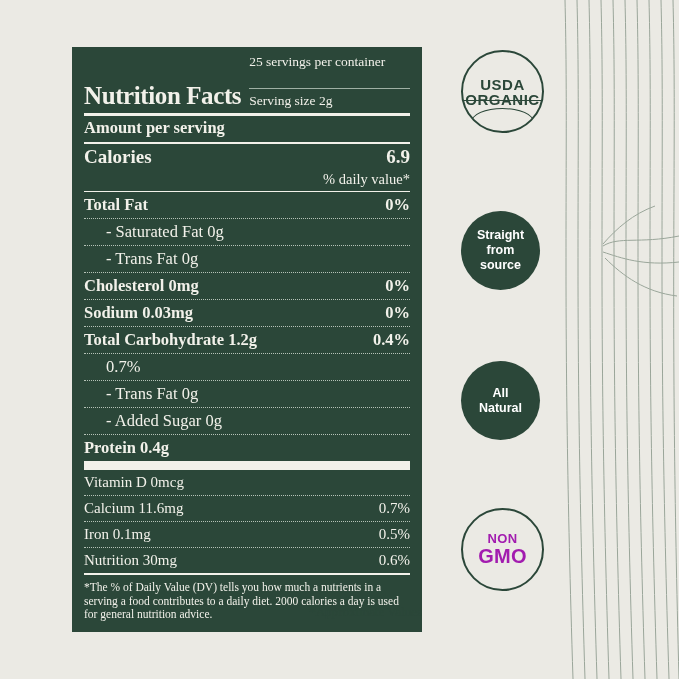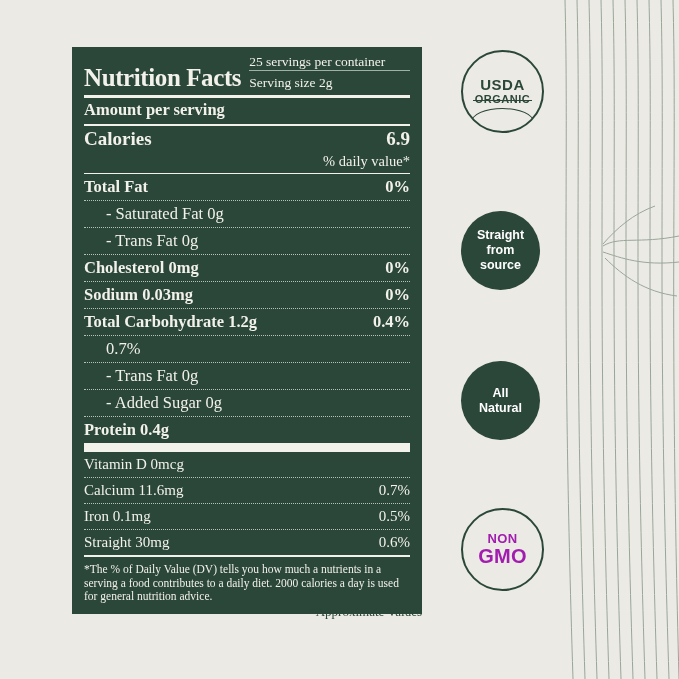--- a/index.html
+++ b/index.html
@@ -31,21 +31,21 @@
   .hdr-row{display:flex;align-items:flex-end;}
   .nf-title{
     font-size:25px;line-height:27px;font-weight:bold;
     letter-spacing:-0.4px;
     flex:0 0 auto;
     padding-bottom:2px;
   }
   .hdr-right{flex:1;margin-left:8px;padding-bottom:2px;}
   .hdr-right .l1{
     font-size:13.5px;line-height:17px;
-    border-bottom:1px solid #9fb0a4;padding-bottom:0;
+    border-bottom:1px solid #9fb0a4;padding-bottom:18px;
   }
   .hdr-right .l2{
     font-size:13.5px;line-height:17px;padding-top:3px;
   }
 
   .rule-thick{border-top:3px solid #f2f1ea;margin-top:2px;}
   .rule-med{border-top:2px solid #f2f1ea;}
   .rule-thin{border-top:1px solid #f2f1ea;}
   .rule-dot{border-top:1px dotted #b6c3b8;}
   .rule-block{border-top:9px solid #f2f1ea;}
@@ -79,21 +79,21 @@
   .badge{
     position:absolute;width:79px;height:79px;border-radius:50%;
     display:flex;align-items:center;justify-content:center;
     text-align:center;
   }
   .badge-usda{
     left:461px;top:50px;
     background:#ebeae4;border:2px solid #2b4739;color:#2b4739;
   }
   .badge-usda .u1{font-family:"Liberation Sans",sans-serif;font-weight:bold;font-size:15px;line-height:16px;letter-spacing:.5px;}
-  .badge-usda .u2{font-family:"Liberation Sans",sans-serif;font-weight:bold;font-size:11px;line-height:13px;letter-spacing:.5px;position:relative;}
+  .badge-usda .u2{font-family:"Liberation Sans",sans-serif;font-weight:bold;font-size:15px;line-height:13px;letter-spacing:.5px;position:relative;}
   .badge-usda .u2:after{content:"";position:absolute;left:-2px;right:-2px;top:50%;height:1.5px;background:#2b4739;}
   .usda-arc{position:absolute;left:8px;right:8px;bottom:13px;height:10px;overflow:hidden;}
   .usda-arc:before{
     content:"";position:absolute;left:0;right:0;top:0;height:26px;
     border:1.6px solid #2b4739;border-radius:50%;
   }
 
   .badge-solid{
     background:#2b4739;color:#fff;
     font-family:"Liberation Sans",sans-serif;font-weight:bold;
@@ -229,21 +229,21 @@
     </div>
     <div class="rule-dot"></div>
 
     <div class="row small-row">
       <div class="lbl">Iron 0.1mg</div>
       <div class="val">0.5%</div>
     </div>
     <div class="rule-dot"></div>
 
     <div class="row small-row">
-      <div class="lbl">Straight 30mg</div>
+      <div class="lbl">Nutrition 30mg</div>
       <div class="val">0.6%</div>
     </div>
 
     <div class="rule-med"></div>
     <div class="footnote">*The % of Daily Value (DV) tells you how much a nutrients in a serving a food contributes to a daily diet. 2000 calories a day is used for general nutrition advice.</div>
   </div>
 </div>
 
 <div class="approx">*Approximate Values</div>
 

